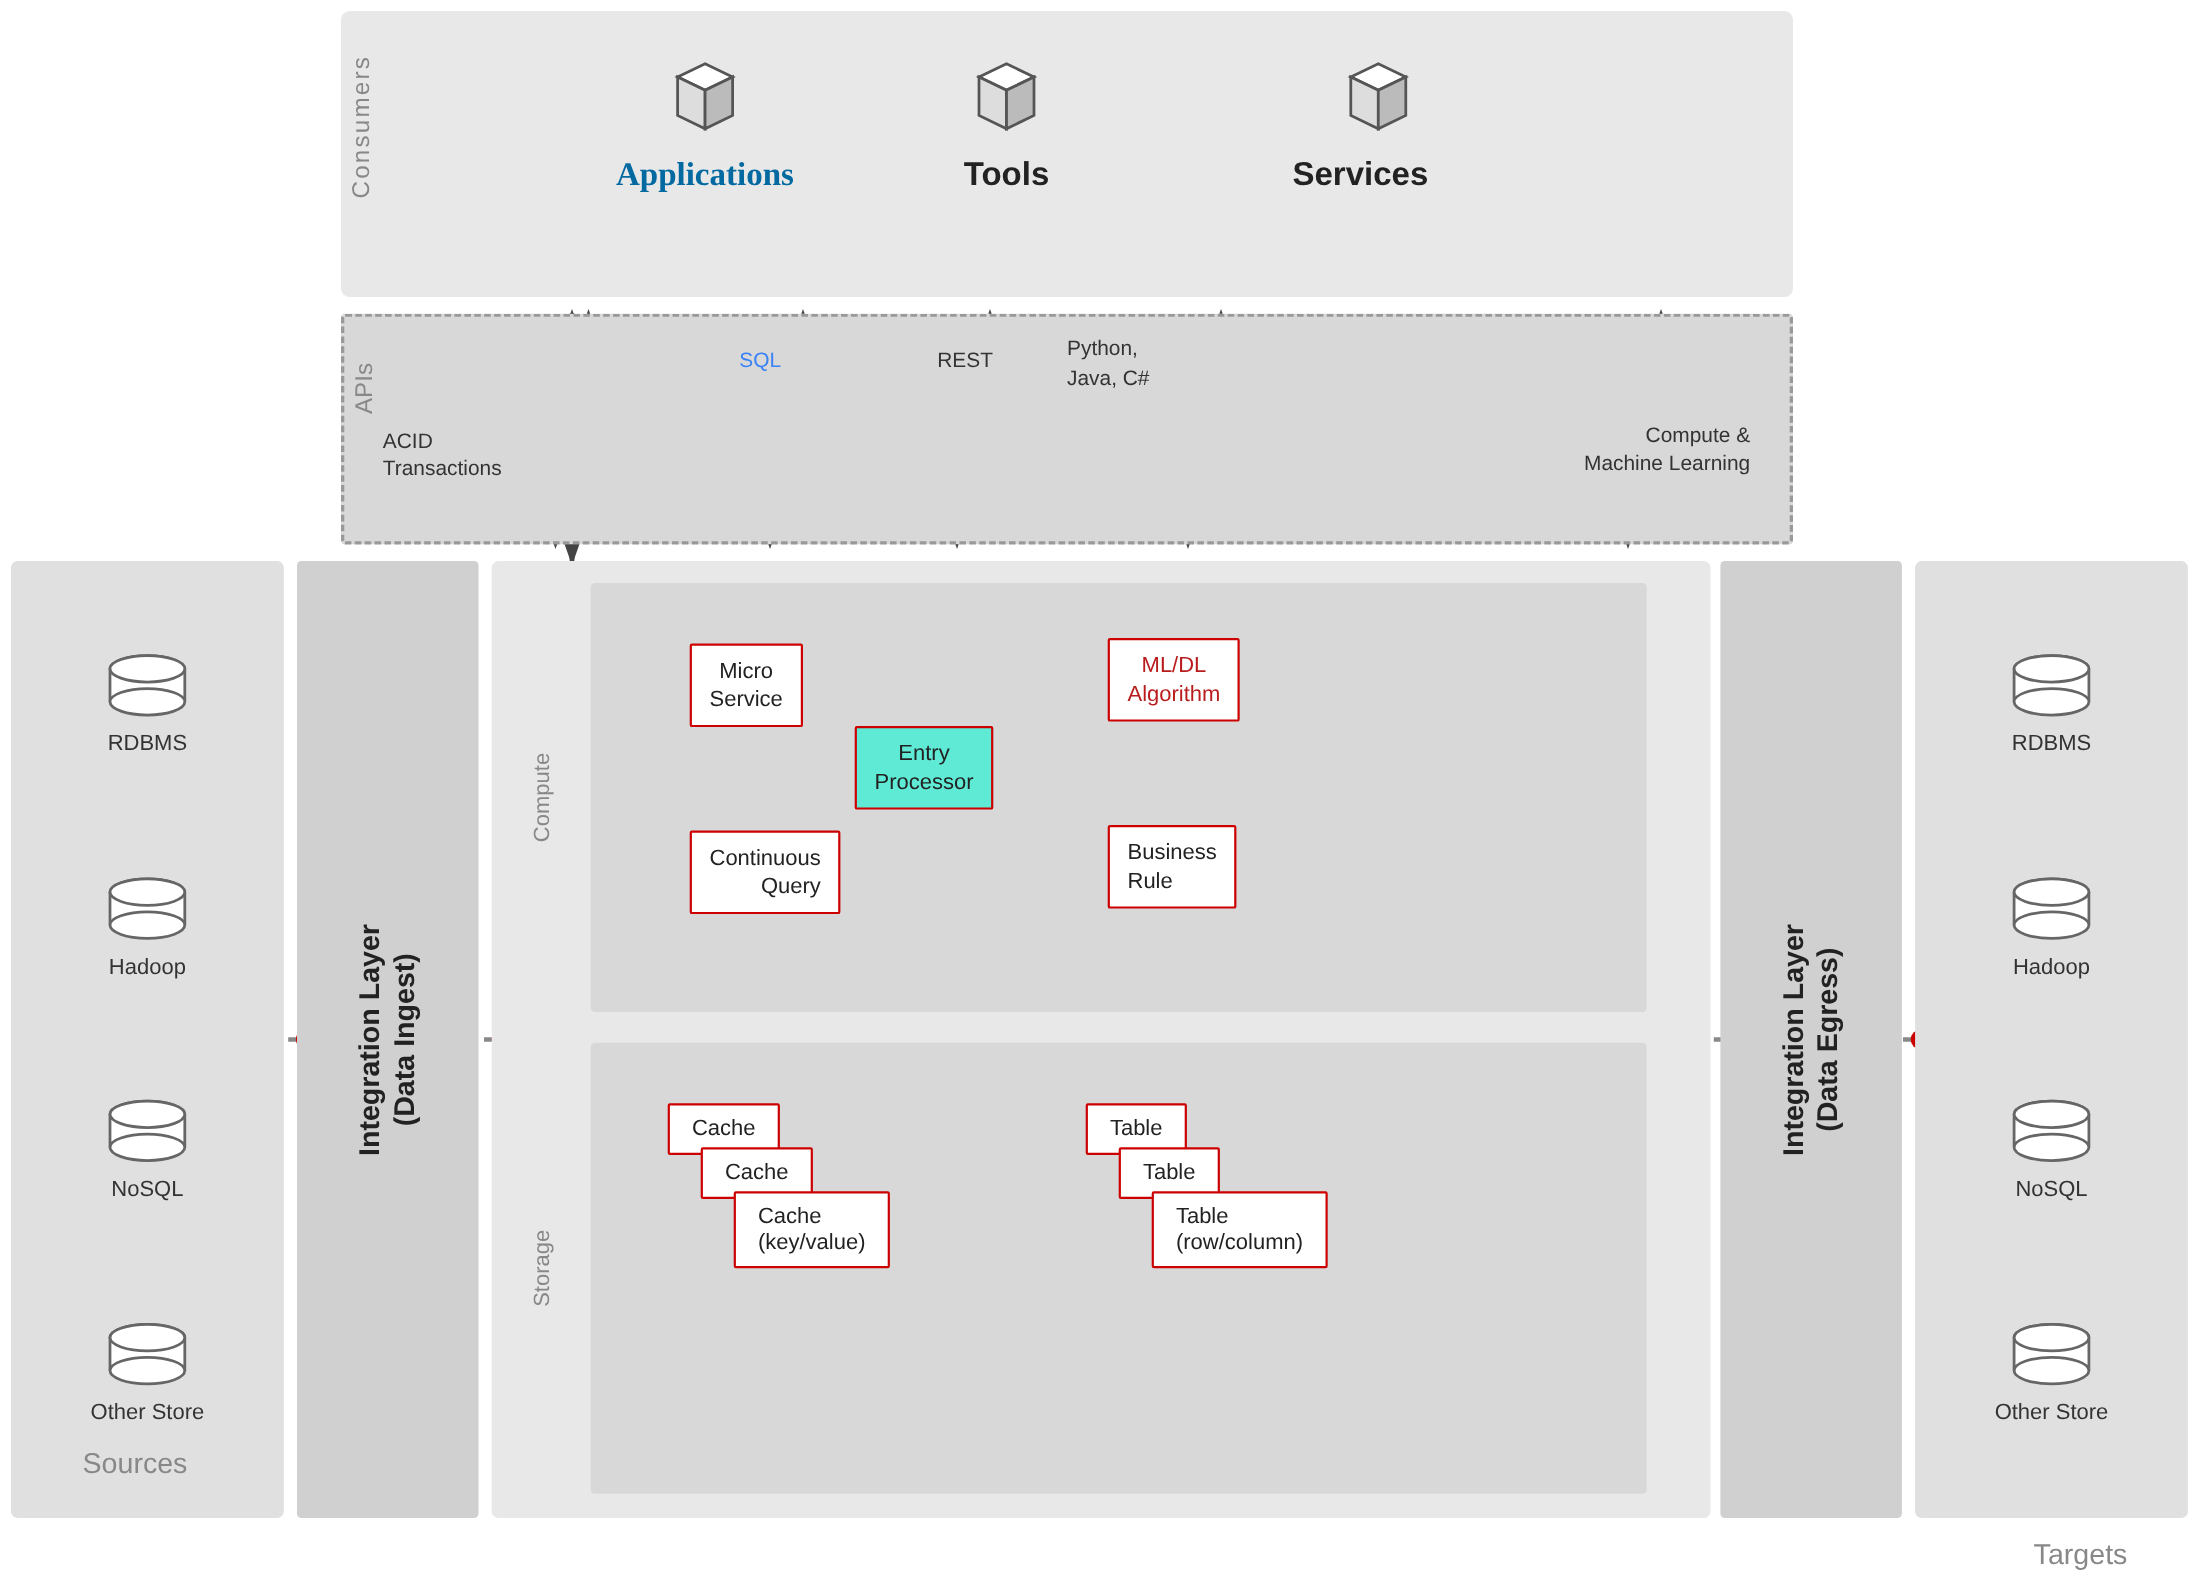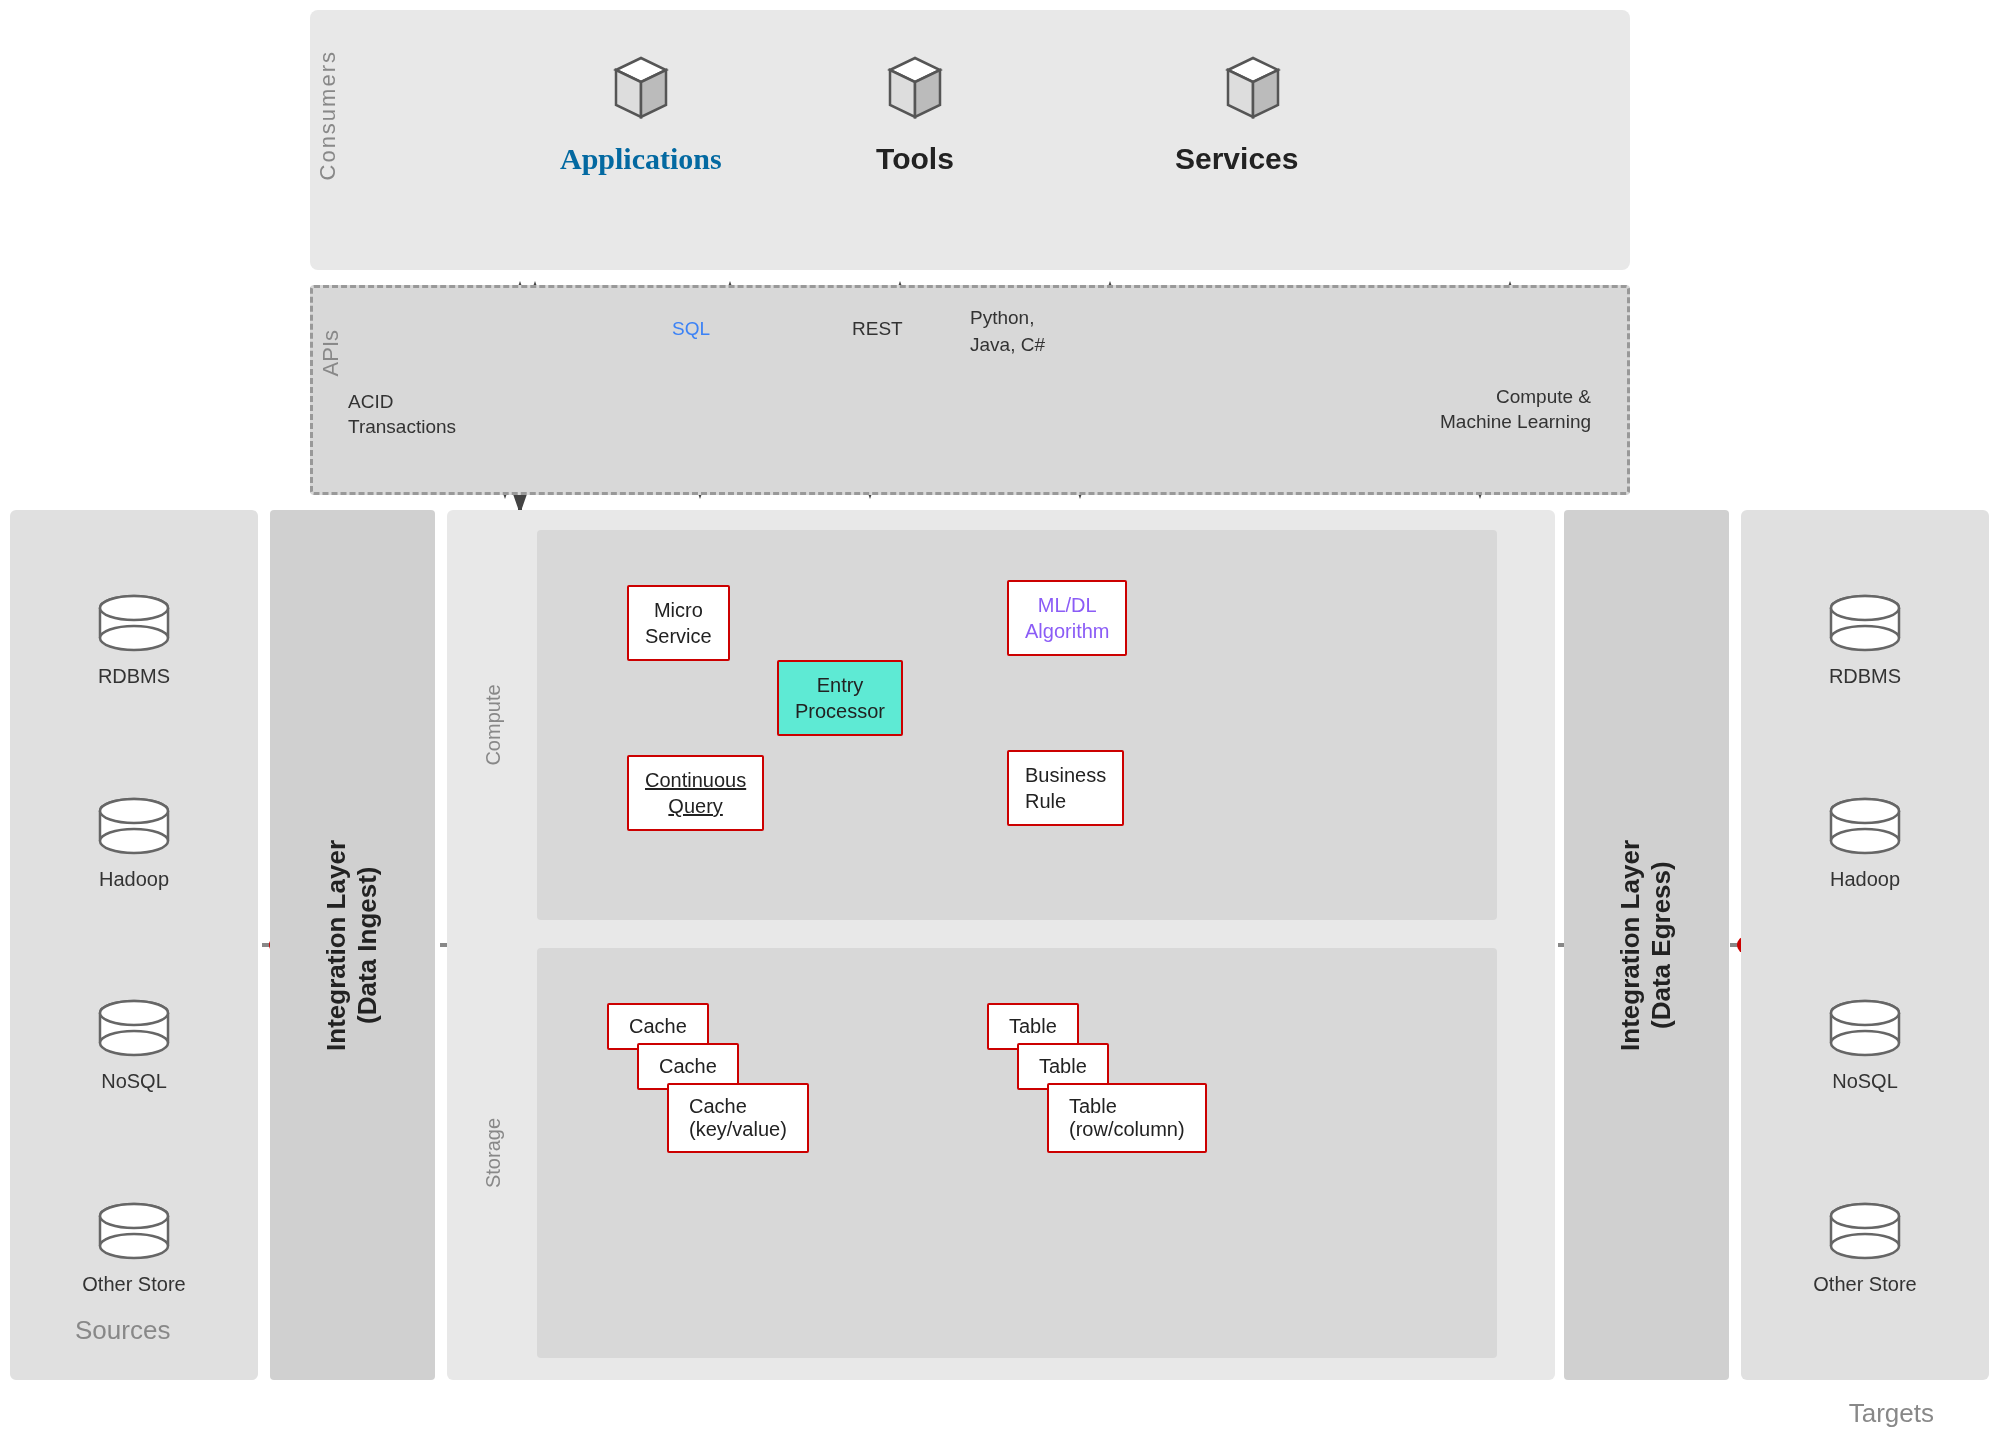--- a/index.html
+++ b/index.html
@@ -223,25 +223,25 @@
       <div style="position:absolute;top:50%;left:-55px;transform:translateY(-50%);font-size:20px;color:#888;writing-mode:vertical-rl;transform:rotate(180deg) translateY(50%);">Compute</div>
 
       <div style="position:absolute;top:55px;left:90px;border:2.5px solid #cc0000;background:#fff;padding:10px 16px;font-size:20px;color:#222;border-radius:2px;text-align:center;line-height:1.3;">
         <span>Micro<br>Service</span>
       </div>
 
       <div style="position:absolute;top:130px;left:240px;border:2.5px solid #cc0000;background:#5eead4;padding:10px 16px;font-size:20px;color:#222;border-radius:2px;text-align:center;line-height:1.3;">
         <span>Entry<br>Processor</span>
       </div>
 
-      <div style="position:absolute;top:50px;left:470px;border:2.5px solid #cc0000;background:#fff;padding:10px 16px;font-size:20px;color:#8b5cf6;border-radius:2px;text-align:center;line-height:1.3;">
+      <div style="position:absolute;top:50px;left:470px;border:2.5px solid #cc0000;background:#fff;padding:10px 16px;font-size:20px;color:#b91c1c;border-radius:2px;text-align:center;line-height:1.3;">
         <span>ML/DL<br>Algorithm</span>
       </div>
 
-      <div style="position:absolute;top:225px;left:90px;border:2.5px solid #cc0000;background:#fff;padding:10px 16px;font-size:20px;color:#222;border-radius:2px;text-align:center;line-height:1.3;text-decoration:underline;">
+      <div style="position:absolute;top:225px;left:90px;border:2.5px solid #cc0000;background:#fff;padding:10px 16px;font-size:20px;color:#222;border-radius:2px;text-align:right;line-height:1.3;">
         <span>Continuous<br>Query</span>
       </div>
 
       <div style="position:absolute;top:220px;left:470px;border:2.5px solid #cc0000;background:#ffffff;padding:10px 16px;font-size:20px;color:#222;border-radius:2px;line-height:1.3;">
         <span>Business<br>Rule</span>
       </div>
     </div>
 
     <div style="position:absolute;top:438px;left:90px;width:960px;height:410px;background:#d8d8d8;border-radius:4px;">
 

